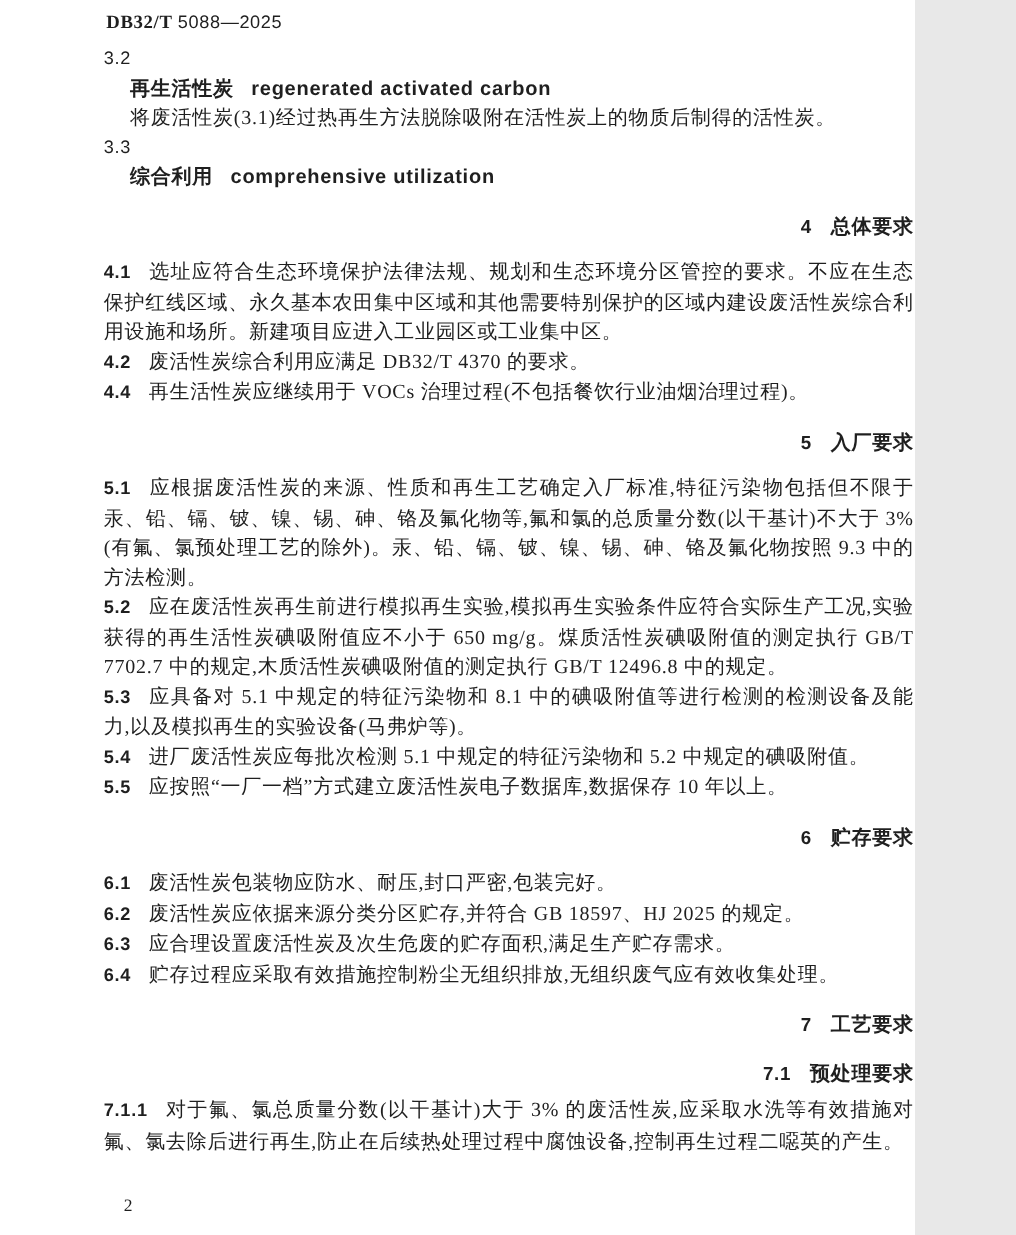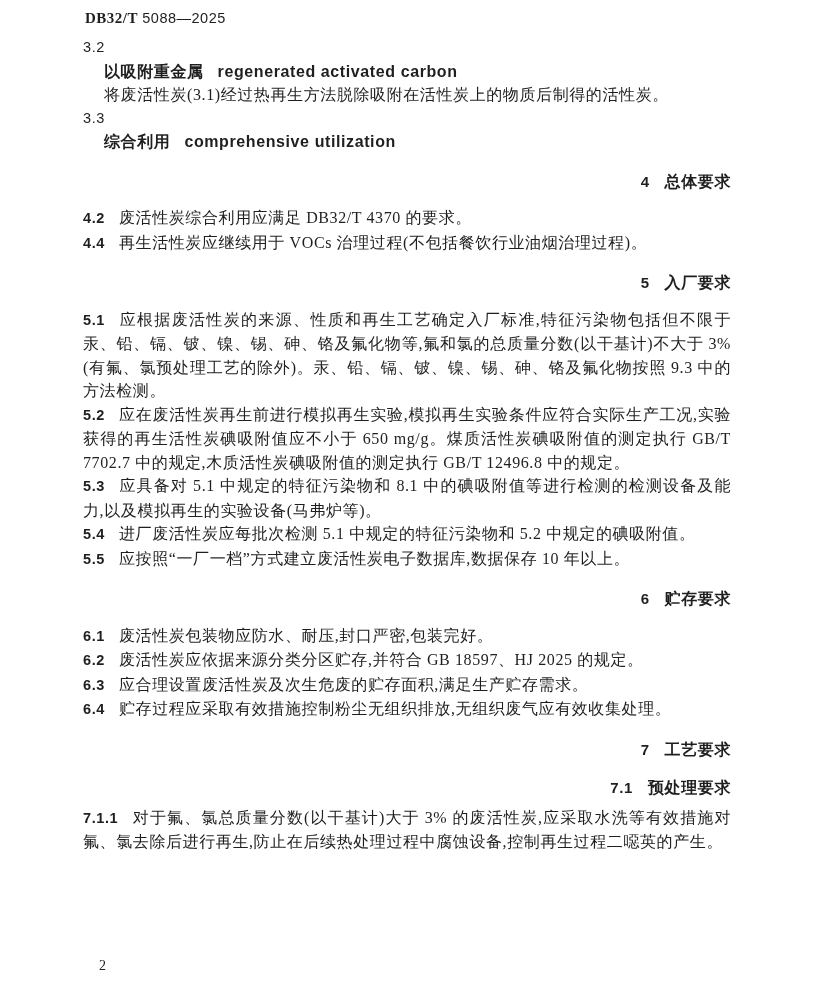--- a/index.html
+++ b/index.html
@@ -1,18 +1,18 @@
 <!DOCTYPE html>
 <html lang="zh"><head>
 <meta charset="utf-8">
 <style>
   html, body { margin: 0; padding: 0; background: #e8e8e8; }
   .page {
     position: relative;
-    width: 813px;
+    width: 732px;
     height: 988px;
     background: #ffffff;
     font-family: "Liberation Serif", "DejaVu Serif", serif;
     color: #1f1f1f;
     overflow: hidden;
   }
   .page-header {
     position: absolute;
     left: 85px;
     top: 10px;
@@ -82,28 +82,29 @@
 
   <div class="page-header">
     <span class="hdr-prefix">DB32/T</span>
     <span class="hdr-code">5088—2025</span>
   </div>
 
   <div class="content">
 
 
     <p class="clause-num-line">3.2</p>
-    <p class="term-line"><span class="term-zh">以吸附重金属</span><span class="term-en">regenerated activated carbon</span></p>
+    <p class="term-line"><span class="term-zh">再生活性炭</span><span class="term-en">regenerated activated carbon</span></p>
     <p class="def-text">将废活性炭(3.1)经过热再生方法脱除吸附在活性炭上的物质后制得的活性炭。</p>
 
     <p class="clause-num-line">3.3</p>
     <p class="term-line"><span class="term-zh">综合利用</span><span class="term-en">comprehensive utilization</span></p>
 
     <h2 class="section"><span class="sec-num">4</span><span class="sec-title">总体要求</span></h2>
 
+    <p class="clause"><span class="num">4.1</span><span class="txt">选址应符合生态环境保护法律法规、规划和生态环境分区管控的要求。不应在生态保护红线区域、永久基本农田集中区域和其他需要特别保护的区域内建设废活性炭综合利用设施和场所。新建项目应进入工业园区或工业集中区。</span></p>
     <p class="clause"><span class="num">4.2</span><span class="txt">废活性炭综合利用应满足 DB32/T 4370 的要求。</span></p>
     <p class="clause"><span class="num">4.4</span><span class="txt">再生活性炭应继续用于 VOCs 治理过程(不包括餐饮行业油烟治理过程)。</span></p>
 
     <h2 class="section"><span class="sec-num">5</span><span class="sec-title">入厂要求</span></h2>
 
     <p class="clause"><span class="num">5.1</span><span class="txt">应根据废活性炭的来源、性质和再生工艺确定入厂标准,特征污染物包括但不限于汞、铅、镉、铍、镍、锡、砷、铬及氟化物等,氟和氯的总质量分数(以干基计)不大于 3%(有氟、氯预处理工艺的除外)。汞、铅、镉、铍、镍、锡、砷、铬及氟化物按照 9.3 中的方法检测。</span></p>
     <p class="clause"><span class="num">5.2</span><span class="txt">应在废活性炭再生前进行模拟再生实验,模拟再生实验条件应符合实际生产工况,实验获得的再生活性炭碘吸附值应不小于 650 mg/g。煤质活性炭碘吸附值的测定执行 GB/T 7702.7 中的规定,木质活性炭碘吸附值的测定执行 GB/T 12496.8 中的规定。</span></p>
     <p class="clause"><span class="num">5.3</span><span class="txt">应具备对 5.1 中规定的特征污染物和 8.1 中的碘吸附值等进行检测的检测设备及能力,以及模拟再生的实验设备(马弗炉等)。</span></p>
     <p class="clause"><span class="num">5.4</span><span class="txt">进厂废活性炭应每批次检测 5.1 中规定的特征污染物和 5.2 中规定的碘吸附值。</span></p>
     <p class="clause"><span class="num">5.5</span><span class="txt">应按照“一厂一档”方式建立废活性炭电子数据库,数据保存 10 年以上。</span></p>

